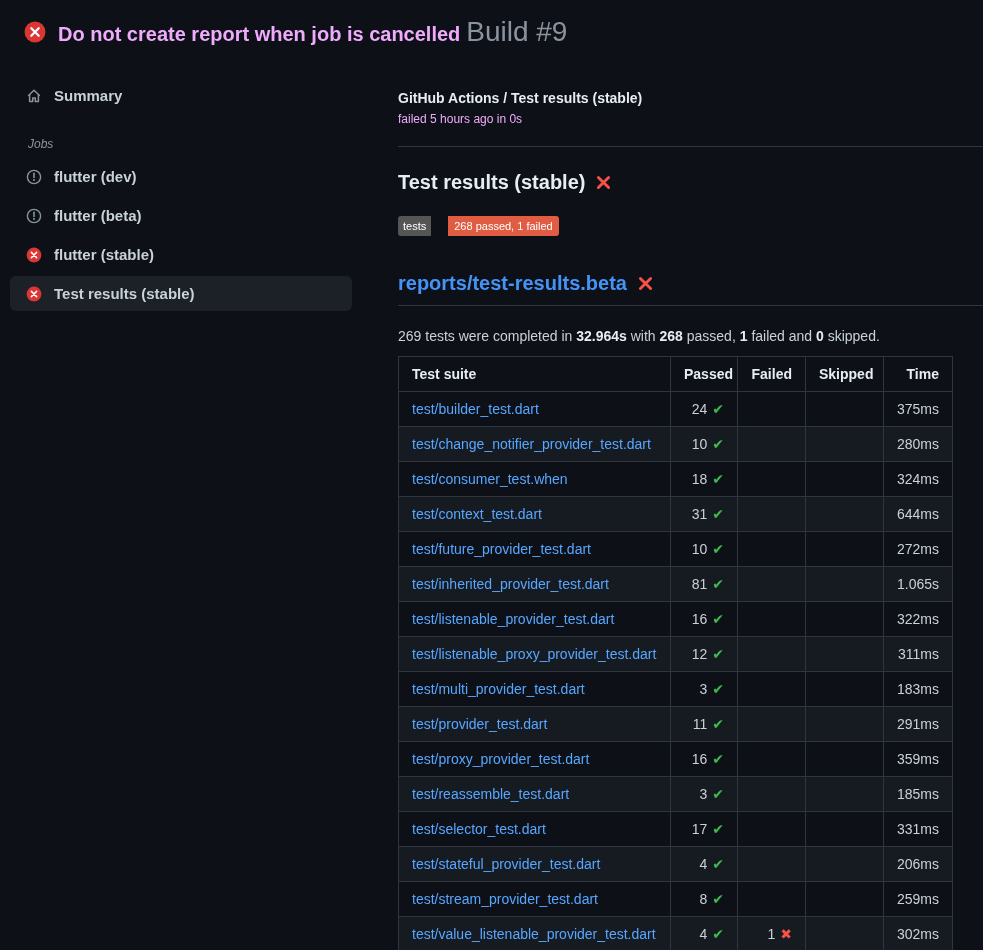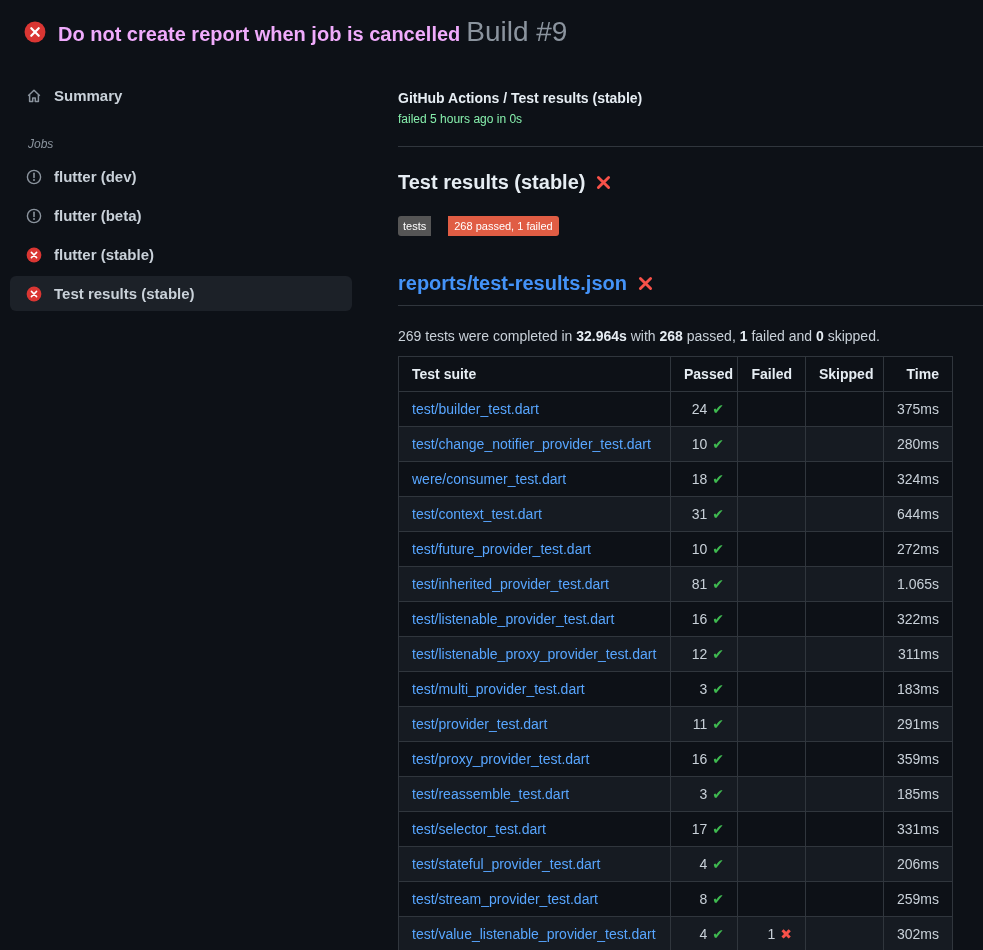--- a/index.html
+++ b/index.html
@@ -26,21 +26,21 @@
     padding:9px 16px; border-radius:6px; cursor:pointer;
     color:#c9d1d9; font-size:15px; margin-bottom:4px;font-weight:bold;
   }
   .side-item.selected { background:#1c2128; }
   .side-item .icon { width:16px; height:16px; display:inline-flex; flex:0 0 auto; }
   .jobs-heading { font-size:12px; color:#8b949e; padding:20px 16px 8px 18px;font-style:italic; }
 
   
   .main { flex:1; padding:32px 0 0 10px; min-width:0; }
   .breadcrumb { font-size:14px; font-weight:700; color:#e6edf3; }
-  .run-meta { font-size:12px; color:#86efac; margin-top:6px; }
+  .run-meta { font-size:12px; color:#f0abfc; margin-top:6px; }
   .rule { border-bottom:1px solid var(--border,#30363d); margin-top:20px; }
 
   .section-title { display:flex; align-items:center; gap:10px; margin:24px 0 0 0;
     font-size:20px; font-weight:700; color:#e6edf3; }
   .x-emoji { display:inline-flex; width:17px; height:17px; }
 
   .badge { display:inline-flex; margin-top:22px; font-size:11px; line-height:12px;
     border-radius:3px; overflow:hidden; font-weight:400;gap:17px; }
   .badge-label { background:var(--badge-gray,#555555); color:#fff; padding:4px 5px; }
   .badge-value { background:var(--badge-red,#e05d44); color:#fff; padding:4px 6px; }
@@ -154,21 +154,21 @@
         </svg>
       </span>
     </h3>
 
     <div class="badge">
       <span class="badge-label">tests</span>
       <span class="badge-value">268 passed, 1 failed</span>
     </div>
 
     <h2 class="report-heading">
-      <span class="report-link">reports/test-results.json</span>
+      <span class="report-link">reports/test-results.beta</span>
       <span class="x-emoji">
         <svg width="17" height="17" viewBox="0 0 16 16">
           <path d="M3.2 3.2l9.6 9.6M12.8 3.2L3.2 12.8" stroke="#f85149" stroke-width="2.7" stroke-linecap="round"></path>
         </svg>
       </span>
     </h2>
 
     <p class="summary-line">
       <span>269 tests were completed in </span><strong>32.964s</strong><span> with </span><strong>268</strong><span> passed, </span><strong>1</strong><span> failed and </span><strong>0</strong><span> skipped.</span>
     </p>
@@ -199,21 +199,21 @@
             <td class="num">375ms</td>
           </tr>
           <tr>
             <td><a href="#" class="suite-link">test/change_notifier_provider_test.dart</a></td>
             <td class="num"><span>10</span><span class="mark ok">✔</span></td>
             <td class="num"></td>
             <td class="num"></td>
             <td class="num">280ms</td>
           </tr>
           <tr>
-            <td><a href="#" class="suite-link">were/consumer_test.dart</a></td>
+            <td><a href="#" class="suite-link">test/consumer_test.when</a></td>
             <td class="num"><span>18</span><span class="mark ok">✔</span></td>
             <td class="num"></td>
             <td class="num"></td>
             <td class="num">324ms</td>
           </tr>
           <tr>
             <td><a href="#" class="suite-link">test/context_test.dart</a></td>
             <td class="num"><span>31</span><span class="mark ok">✔</span></td>
             <td class="num"></td>
             <td class="num"></td>

